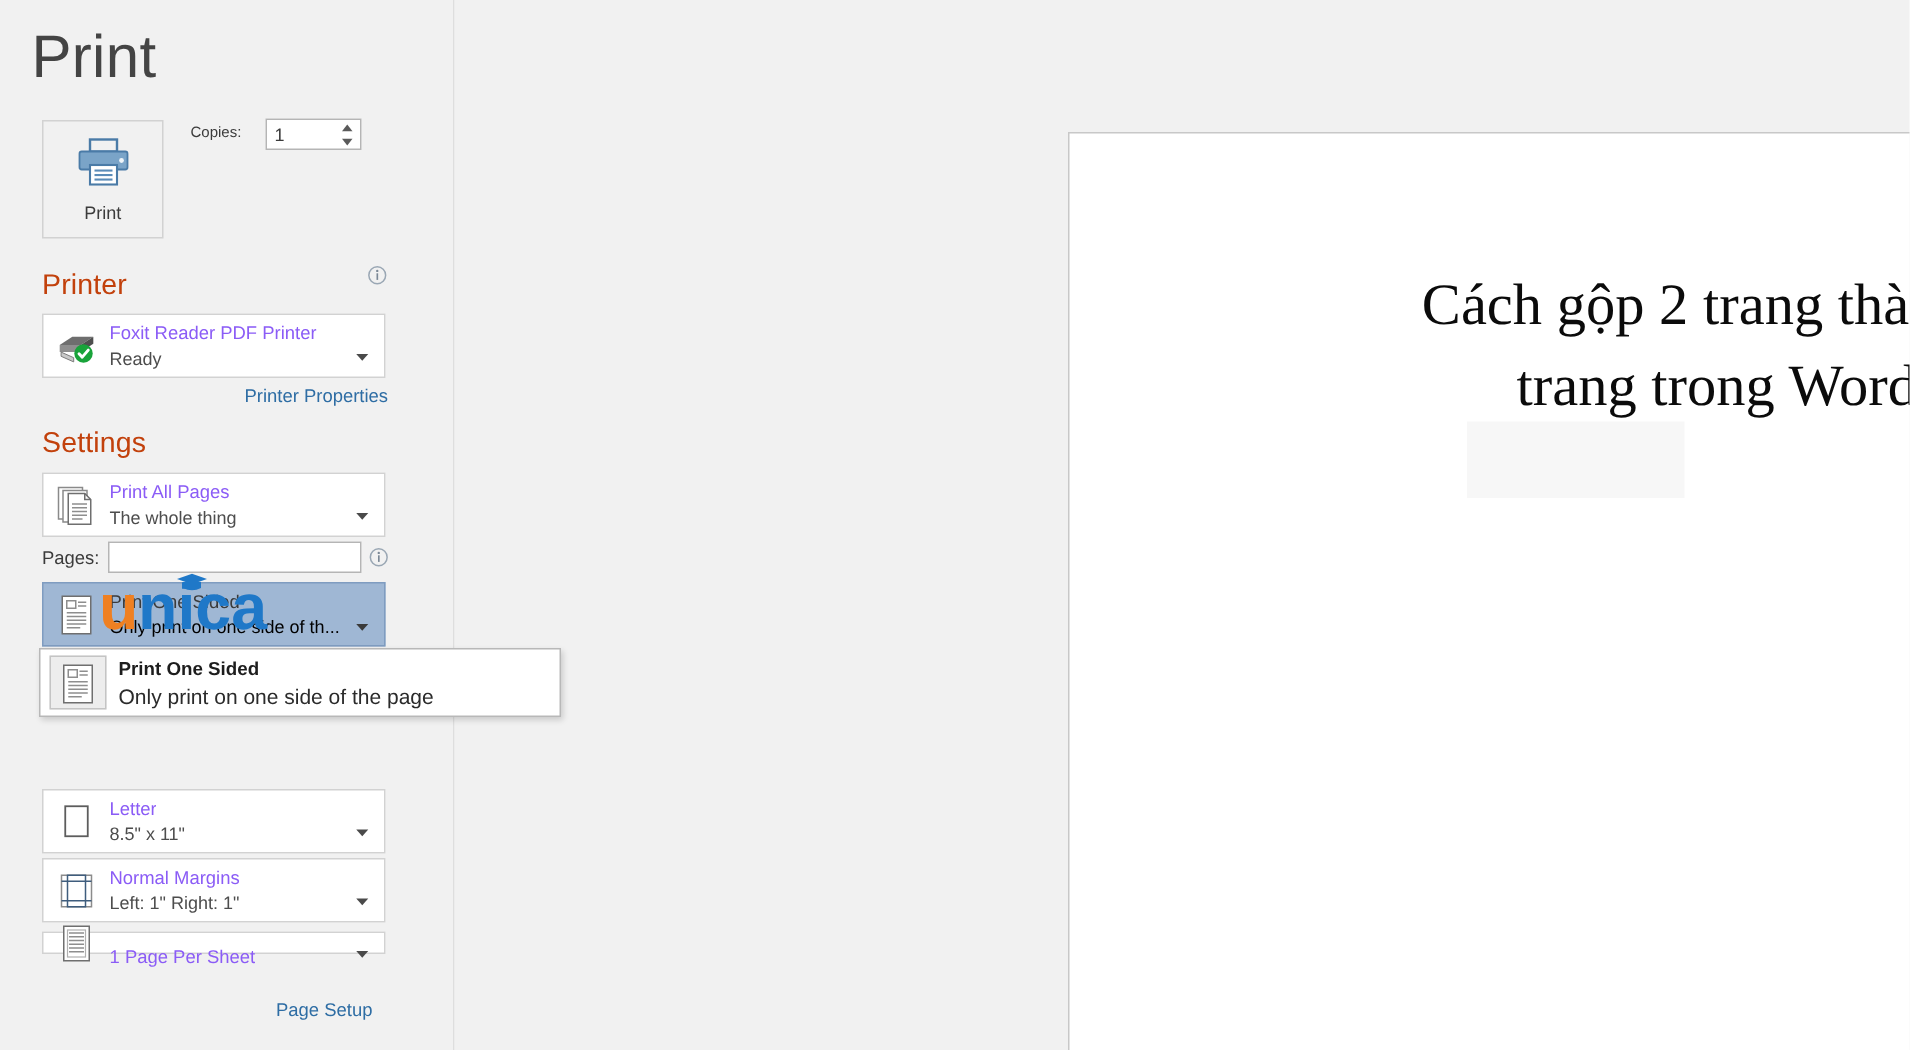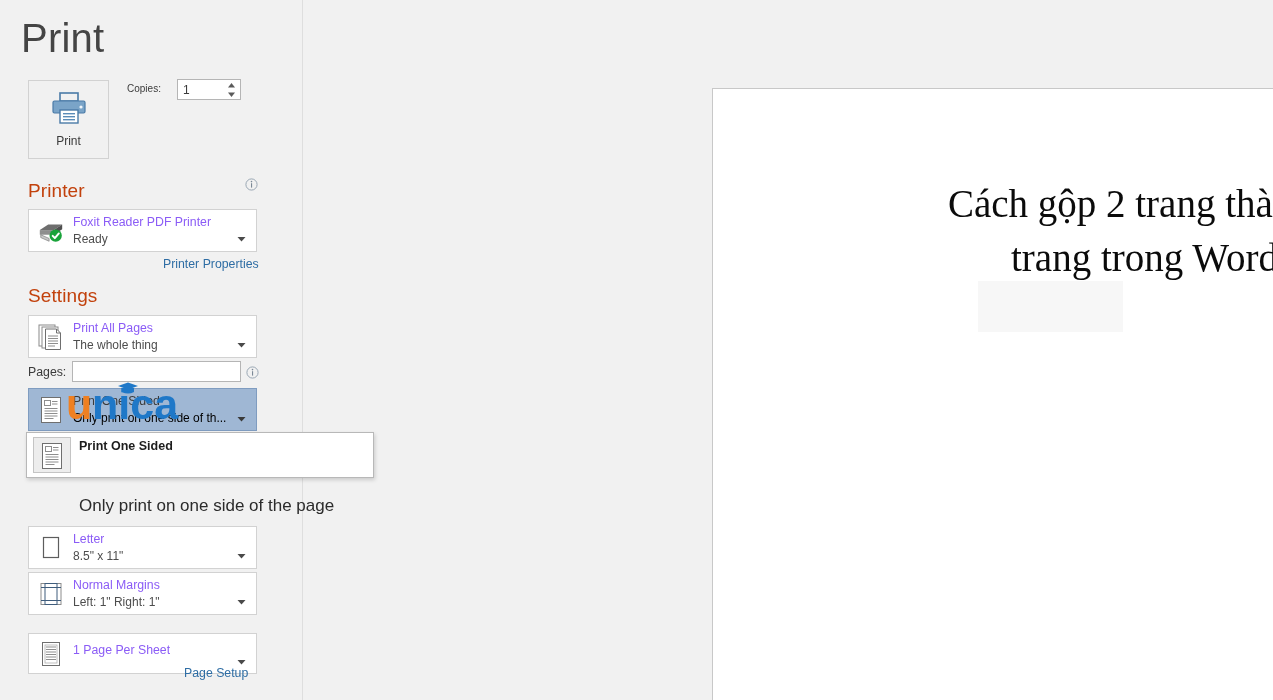--- a/index.html
+++ b/index.html
@@ -75,21 +75,21 @@
     position:absolute; left:44px; font-size:12px; color:#4d4d4d;
     white-space:nowrap; overflow:hidden;
   }
   .combo .arrow {
     position:absolute; right:10px; top:50%; transform:translateY(-50%);
     width:9px; height:6px;
   }
   .two-line { height:43px; }
   .two-line .t1 { top:5px; }
   .two-line .t2 { top:22px; }
-  .one-line { height:41px;margin-top:12px; }
+  .one-line { height:15px; }
   .one-line .t1 { top:9px; }
   
   .blue-link {
     position:absolute; font-size:12.3px; color:#2e6da4; cursor:pointer;
   }
   
   #pages-label { position:absolute; left:28px; top:365px; font-size:12.3px; color:#3b3b3b; }
   #pages-input {
     position:absolute; left:72px; top:361px; width:169px; height:21px;
     background:#fff; border:1px solid #b5b5b5; font-size:12px; color:#3b3b3b;
@@ -120,23 +120,22 @@
   .menu-item.hovered { background:#d0d0d0; }
   .menu-item .mico {
     position:absolute; left:8px; top:7px; width:34px; height:31px;
     display:flex; align-items:center; justify-content:center;
   }
   .menu-item .m1 {
     position:absolute; left:52px; top:6px; font-size:12.5px; font-weight:bold; color:#1d1d1d;
     white-space:nowrap;
   }
   .menu-item .m2 {
-    position:absolute; left:52px; top:23px; font-size:17px; color:#2b2b2b;
+    position:absolute; left:52px; top:23px; font-size:14px; color:#2b2b2b;
     white-space:nowrap;
-    margin-top:40px;
   }
   .sel-box {
     position:absolute; left:6px; top:4px; width:38px; height:36px;
     border:1px solid #c4c4c4; background:#ededed;
   }
   
   #preview-pane {
     position:absolute; left:303px; top:0; right:0; height:700px;
     background:#f1f1f1;
   }

